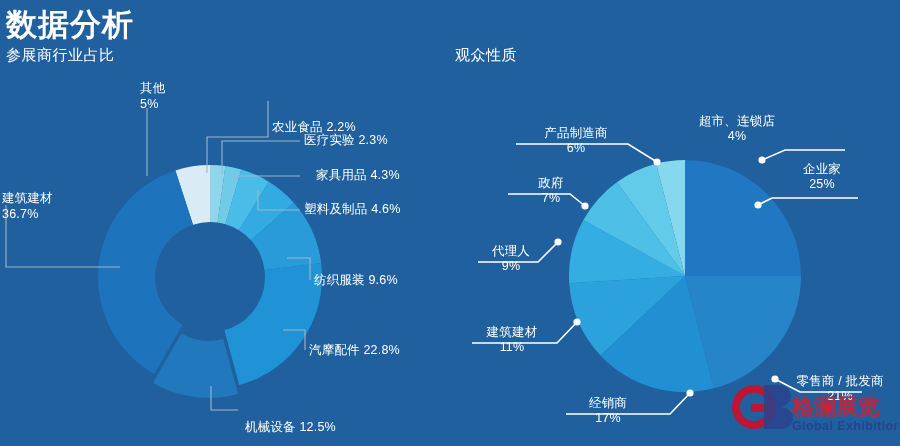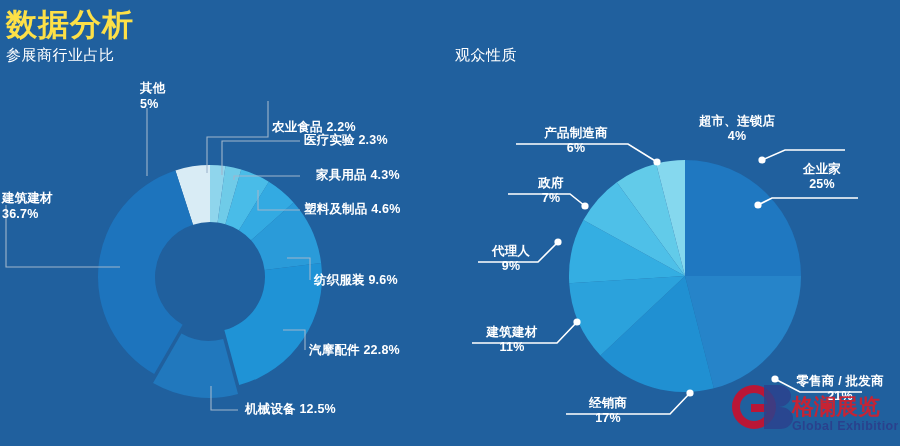--- a/index.html
+++ b/index.html
@@ -21,41 +21,40 @@
     width: 900px;
     height: 446px;
   }
   .main-title {
     position: absolute;
     left: 6px;
     top: 4px;
     font-size: 31px;
     font-weight: bold;
     letter-spacing: 1px;
-    color: #fde047;
+    color: #ffffff;
     white-space: nowrap;
   }
   .sub-title {
     position: absolute;
     font-size: 15px;
     color: #ffffff;
     white-space: nowrap;
     letter-spacing: 0.5px;
   }
   #subtitle-left { left: 6px; top: 46px; }
   #subtitle-right { left: 455px; top: 46px; }
 
   .lbl {
     position: absolute;
     font-size: 12.5px;
     color: #ffffff;
     white-space: nowrap;
     line-height: 15px;
     letter-spacing: 0.2px;
-    font-weight: bold;
   }
   .lbl.two-line { line-height: 16px; }
   .lbl .pct { display: block; }
   .lbl.center-pct { text-align: center; }
 
   
   #watermark {
     position: absolute;
     left: 718px;
     top: 378px;
@@ -147,21 +146,21 @@
 <div class="lbl two-line" style="left:2px; top:190px;">
   <span>建筑建材</span>
   <span class="pct">36.7%</span>
 </div>
 <div class="lbl" style="left:272px; top:93px;margin-top:27px;">农业食品 2.2%</div>
 <div class="lbl" style="left:304px; top:133px;">医疗实验 2.3%</div>
 <div class="lbl" style="left:296px; top:168px;margin-left:20px;">家具用品 4.3%</div>
 <div class="lbl" style="left:304px; top:202px;">塑料及制品 4.6%</div>
 <div class="lbl" style="left:314px; top:273px;">纺织服装 9.6%</div>
 <div class="lbl" style="left:309px; top:343px;">汽摩配件 22.8%</div>
-<div class="lbl" style="left:245px; top:402px;">机械设备 12.5%</div>
+<div class="lbl" style="left:245px; top:420px;">机械设备 12.5%</div>
 
 <div class="lbl center-pct" style="left:528px; top:126px; width:96px;">
   <span>产品制造商</span>
   <span class="pct">6%</span>
 </div>
 <div class="lbl center-pct" style="left:520px; top:176px; width:62px;">
   <span>政府</span>
   <span class="pct">7%</span>
 </div>
 <div class="lbl center-pct" style="left:481px; top:244px; width:60px;">

